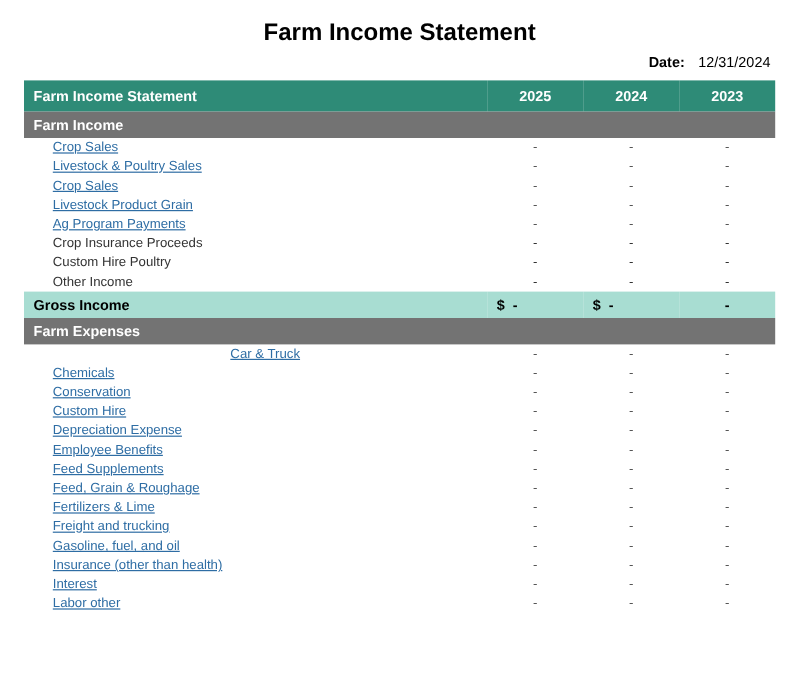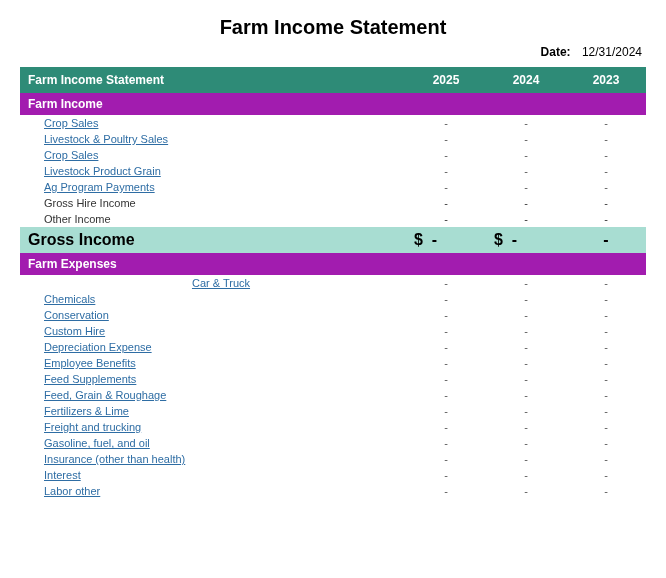--- a/index.html
+++ b/index.html
@@ -46,21 +46,21 @@
       font-size: 12px;
     }
     thead th:first-child {
       text-align: left;
     }
     thead th:not(:first-child) {
       text-align: center;
       width: 80px;
     }
     .section-header td {
-      background-color: #a21caf;
+      background-color: #737373;
       color: #fff;
       font-weight: bold;
       padding: 4px 8px;
       font-size: 12px;
     }
     .data-row td {
       padding: 2px 8px;
       border-bottom: none;
       font-size: 11px;
     }
@@ -72,21 +72,21 @@
       text-decoration: underline;
       font-size: 11px;
     }
     .data-row.plain td {
       color: #333;
     }
     .subtotal-row td {
       background-color: #a8ddd2;
       font-weight: bold;
       padding: 4px 8px;
-      font-size: 16px;
+      font-size: 12px;
     }
     .subtotal-row td:not(:first-child) {
       text-align: center;
     }
     .dash {
       color: #555;
     }
   </style>
 </head>
 <body>
@@ -135,21 +135,27 @@
           <td class="dash">-</td>
           <td class="dash">-</td>
         </tr>
         <tr class="data-row">
           <td style="padding-left: 24px;"><a href="#">Ag Program Payments</a></td>
           <td class="dash">-</td>
           <td class="dash">-</td>
           <td class="dash">-</td>
         </tr>
         <tr class="data-row plain">
-          <td style="padding-left: 24px;">Gross Hire Income</td>
+          <td style="padding-left: 24px;">Crop Insurance Proceeds</td>
+          <td class="dash">-</td>
+          <td class="dash">-</td>
+          <td class="dash">-</td>
+        </tr>
+        <tr class="data-row plain">
+          <td style="padding-left: 24px;">Custom Hire Poultry</td>
           <td class="dash">-</td>
           <td class="dash">-</td>
           <td class="dash">-</td>
         </tr>
         <tr class="data-row plain">
           <td style="padding-left: 24px;">Other Income</td>
           <td class="dash">-</td>
           <td class="dash">-</td>
           <td class="dash">-</td>
         </tr>

